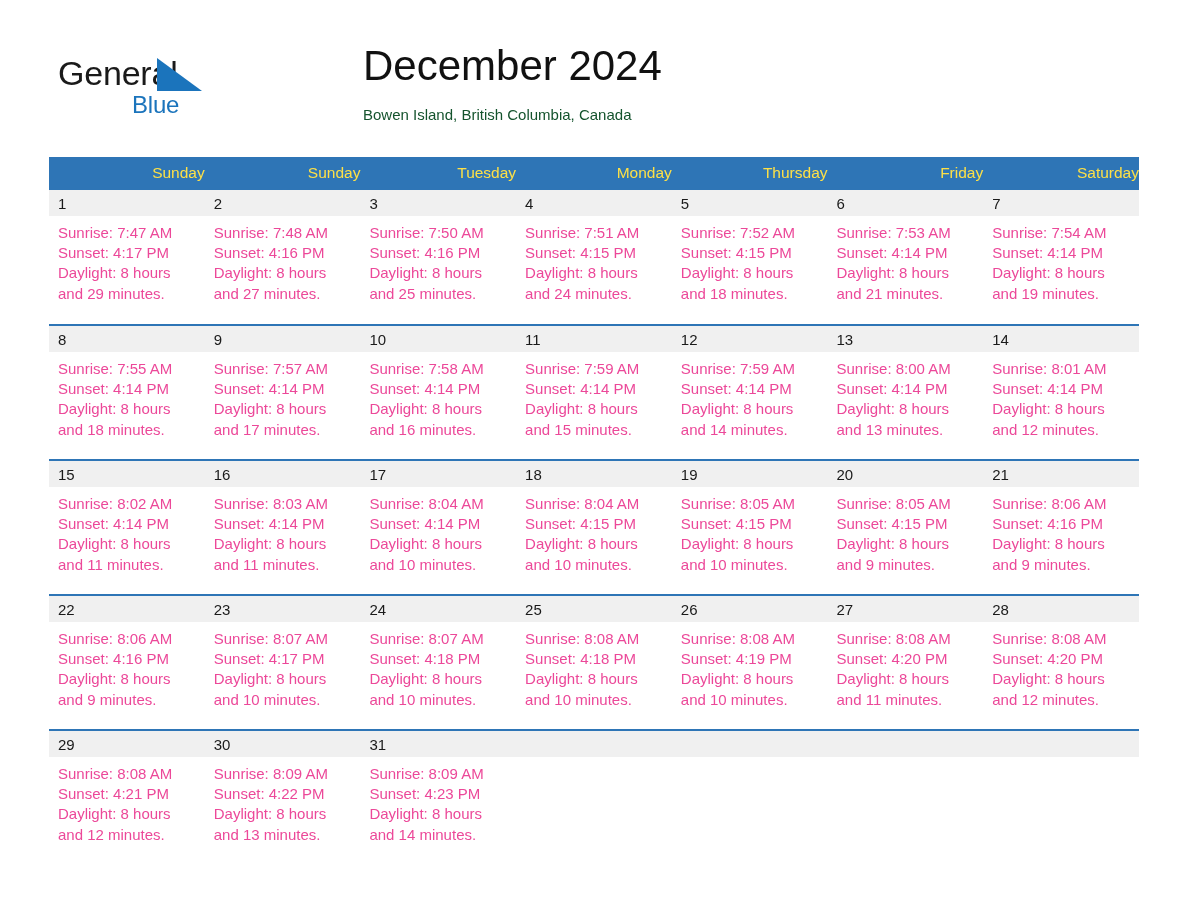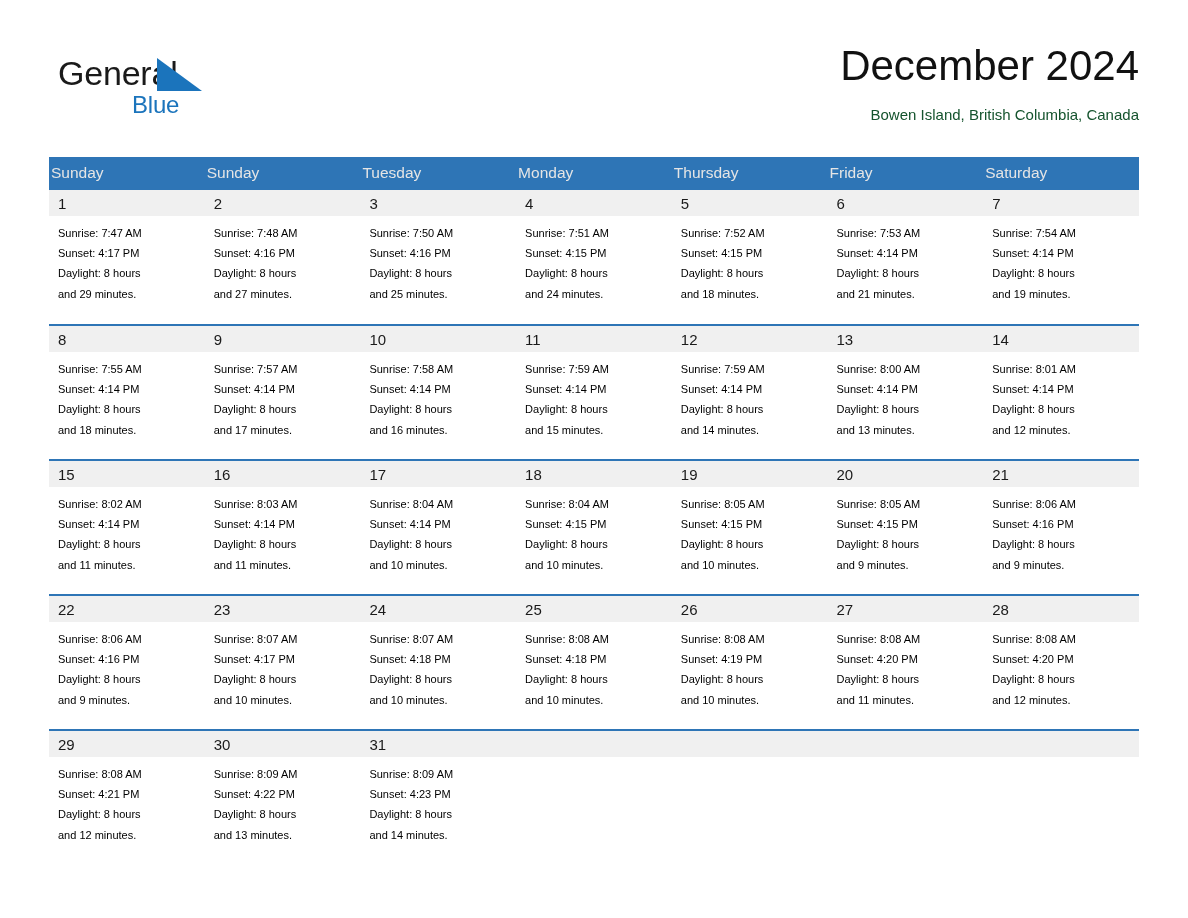--- a/index.html
+++ b/index.html
@@ -56,23 +56,22 @@
     top: 32px;
     font-size: 24px;
     line-height: 40px;
     color: #1b74bc;
     letter-spacing: -0.2px;
     white-space: nowrap;
   }
 
   #title-block {
     position: absolute;
-    right: 0px;
+    right: 16px;
     top: 0px;
-    text-align: right;
     width: 760px;
   }
   #cal-title {
     font-size: 42px;
     line-height: 52px;
     color: #111111;
     font-weight: normal;
     white-space: nowrap;
   }
   #cal-subtitle {
@@ -93,24 +92,24 @@
   }
   table#cal-table {
     width: 1090px;
     border-collapse: collapse;
     table-layout: fixed;
   }
   table#cal-table col { width: 155.71px; }
 
   thead th {
     background: #2e75b6;
-    color: #e5e5e5;
+    color: #fde047;
     font-size: 15.5px;
     font-weight: normal;
-    text-align: left;
+    text-align: right;
     padding: 7px 0 8px 2px;
     height: 32px;
     vertical-align: middle;
     white-space: nowrap;
   }
 
   tbody tr.week-row > td {
     vertical-align: top;
     padding: 0;
     border-top: 2px solid #2e75b6;
@@ -125,23 +124,23 @@
   .daynum-band {
     background: #f0f0f0;
     height: 26px;
     padding: 3px 0 0 9px;
     font-size: 15px;
     line-height: 22px;
     color: #1a1a1a;
   }
   .cell-body {
     padding: 7px 6px 0 9px;
-    font-size: 11px;
+    font-size: 15px;
     line-height: 20.2px;
-    color: #000000;
+    color: #ec4899;
   }
   .cell-body div { white-space: nowrap; }
   .cell-empty .daynum-band { color: transparent; }
 </style>
 </head>
 <body>
 
 <div id="page">
 
   <div id="header">

